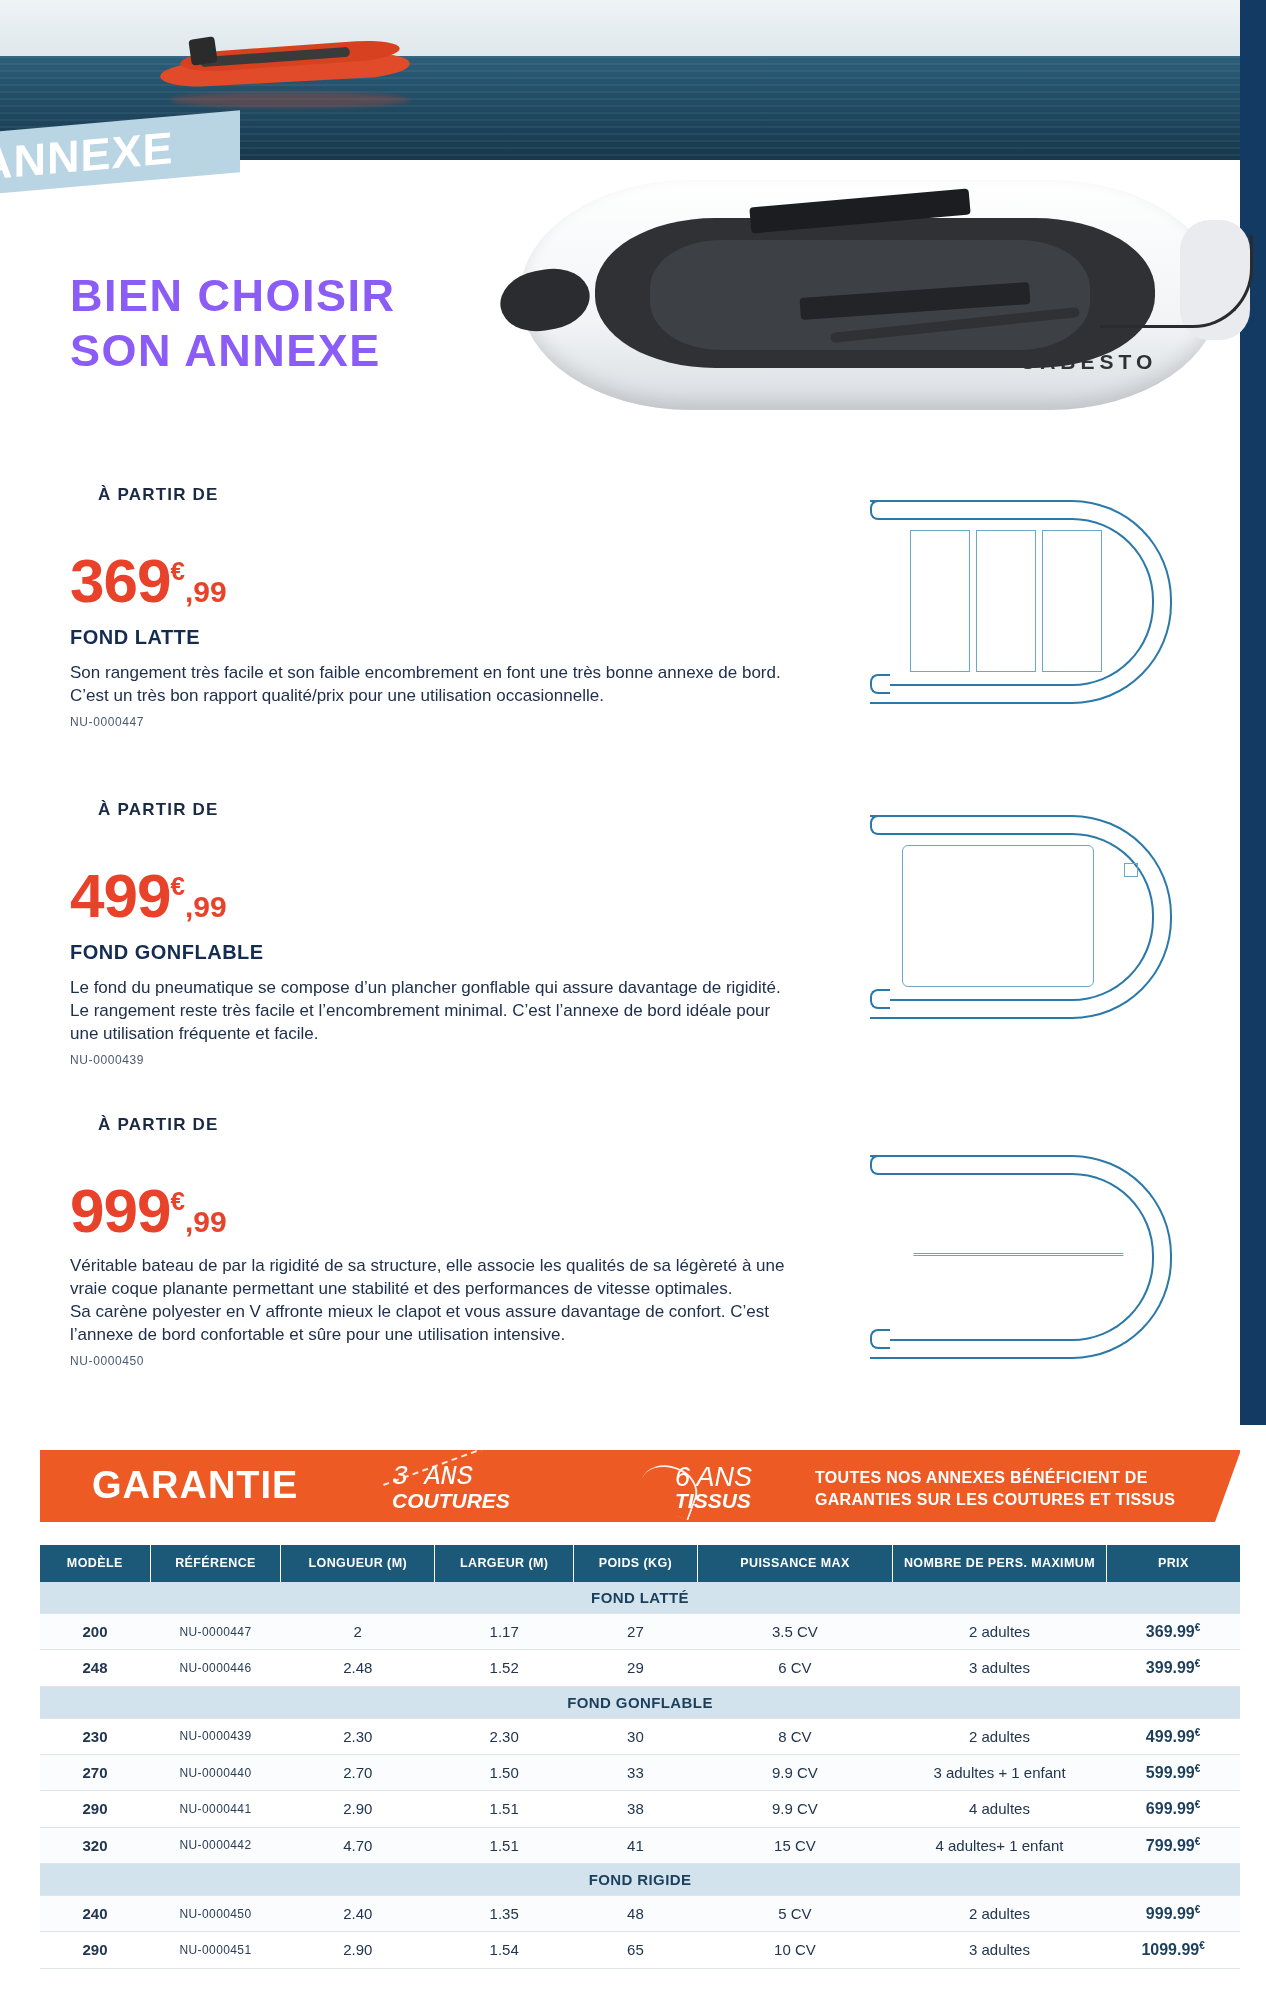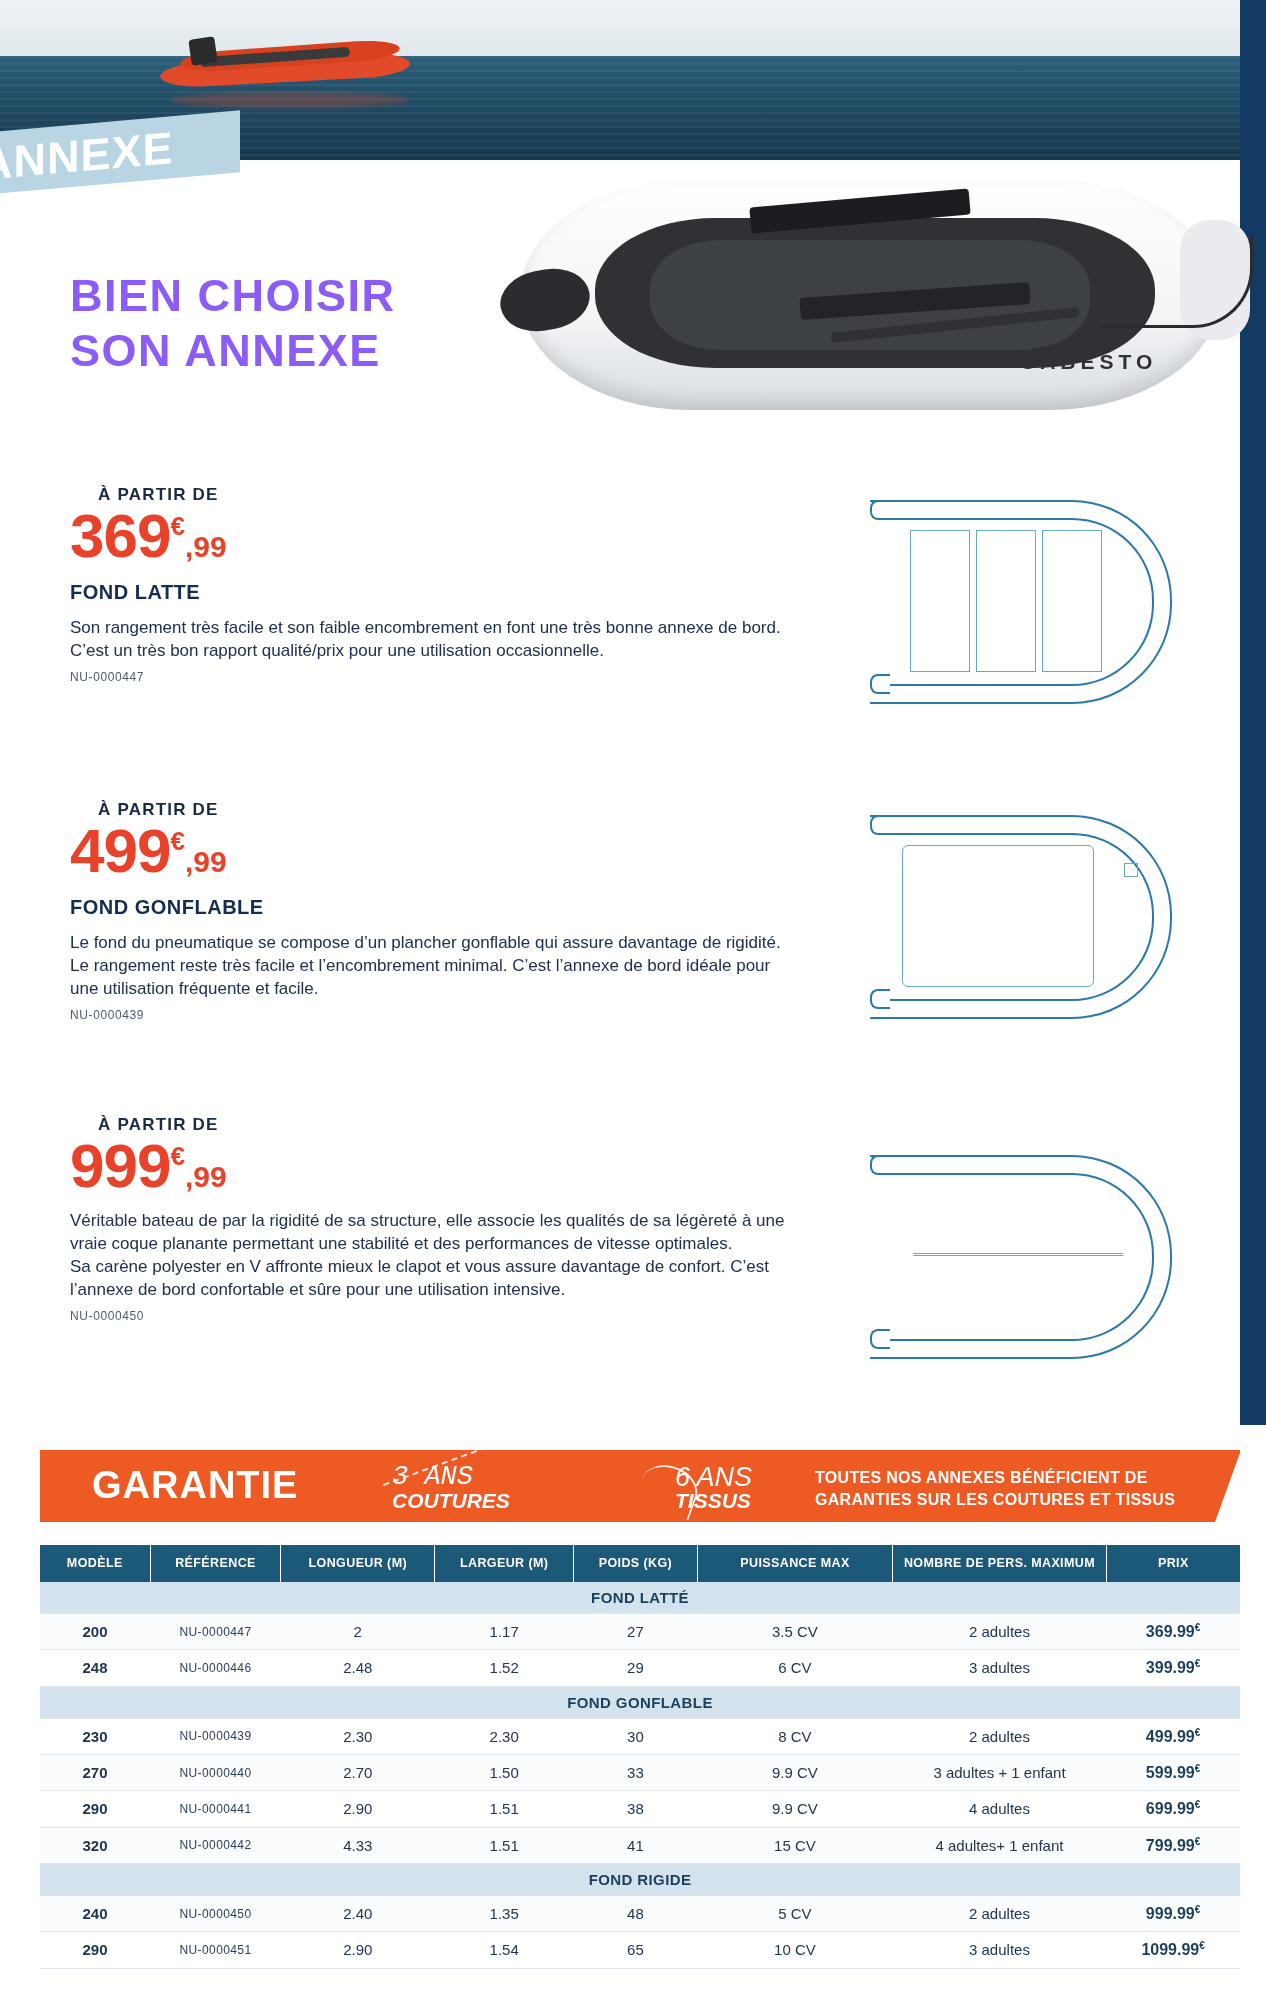--- a/index.html
+++ b/index.html
@@ -44,21 +44,21 @@
   .prodphoto .bench2{position:absolute;left:300px;top:150px;width:230px;height:22px;background:#232428;border-radius:4px;transform:rotate(-4deg);}
   .prodphoto .nose{position:absolute;left:0px;top:130px;width:90px;height:60px;background:#2b2c2f;border-radius:40px/30px;transform:rotate(-10deg);}
   .prodphoto .stern{position:absolute;right:10px;top:80px;width:70px;height:120px;background:#e9ebee;border-radius:30px;}
   .prodphoto .brand{position:absolute;left:520px;top:210px;font-size:21px;letter-spacing:5px;color:#2f3135;font-weight:bold;}
   .prodphoto .oar{position:absolute;left:330px;top:180px;width:250px;height:10px;background:#303134;border-radius:5px;transform:rotate(-6deg);}
   .prodphoto .rope{position:absolute;left:600px;top:95px;width:150px;height:90px;border:3px solid #2a2b2e;border-left:none;border-top:none;border-radius:0 0 60px 0;}
 
   
   .offer{position:absolute;left:70px;width:800px;}
   .apartir{font-size:17px;letter-spacing:1.2px;color:#1a2a45;font-weight:600;margin-left:28px;}
-  .price{color:#e8432a;font-weight:bold;line-height:1;}
+  .price{color:#e8432a;font-weight:bold;line-height:1;margin-top:45px;}
   .price .big{font-size:62px;letter-spacing:-1px;}
   .price .eur{font-size:26px;position:relative;top:-22px;}
   .price .cts{font-size:30px;position:relative;top:0px;}
   .otitle{font-size:20px;font-weight:bold;letter-spacing:.5px;color:#152c52;margin-top:14px;}
   .odesc{font-size:17px;line-height:23px;color:#20304d;margin-top:12px;width:730px;}
   .oref{font-size:12px;color:#4b5a72;margin-top:8px;letter-spacing:.6px;}
 
   
   .schem{position:absolute;width:340px;height:220px;}
   .schem .outer{position:absolute;left:20px;top:10px;width:300px;height:200px;border:2px solid #2a79a8;border-radius:0 100px 100px 0;border-left:none;}
@@ -274,21 +274,21 @@
           <td>2.90</td>
           <td>1.51</td>
           <td>38</td>
           <td>9.9 CV</td>
           <td>4 adultes</td>
           <td class="price">699.99<sup>€</sup></td>
         </tr>
         <tr class="data">
           <td class="model">320</td>
           <td class="ref">NU-0000442</td>
-          <td>4.33</td>
+          <td>4.70</td>
           <td>1.51</td>
           <td>41</td>
           <td>15 CV</td>
           <td>4 adultes+ 1 enfant</td>
           <td class="price">799.99<sup>€</sup></td>
         </tr>
         <tr class="group">
           <td colspan="8">FOND RIGIDE</td>
         </tr>
         <tr class="data">

